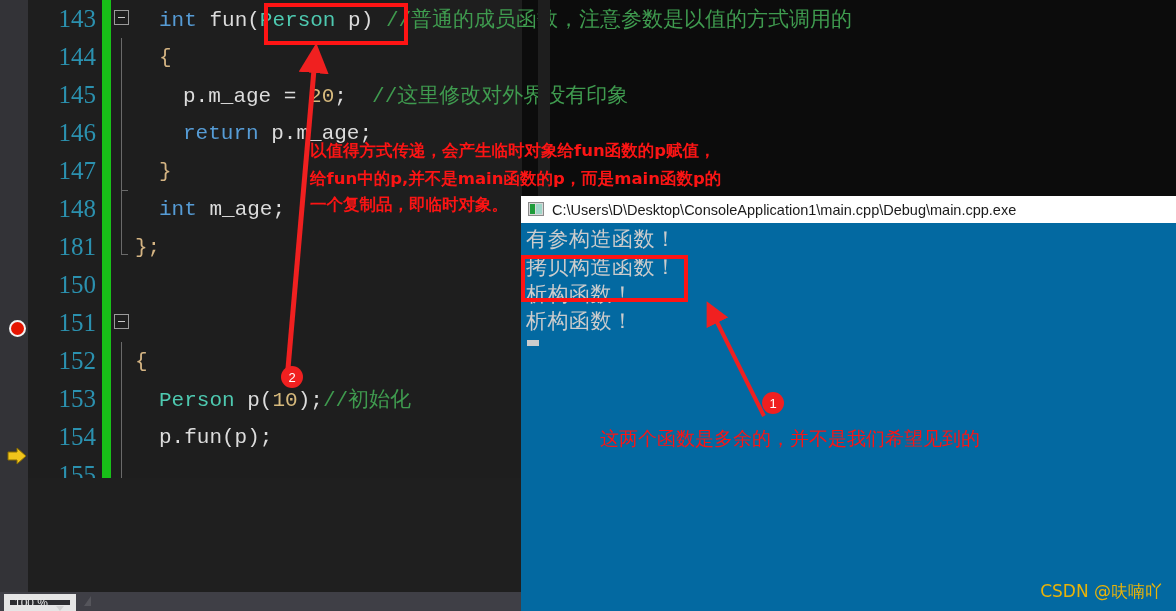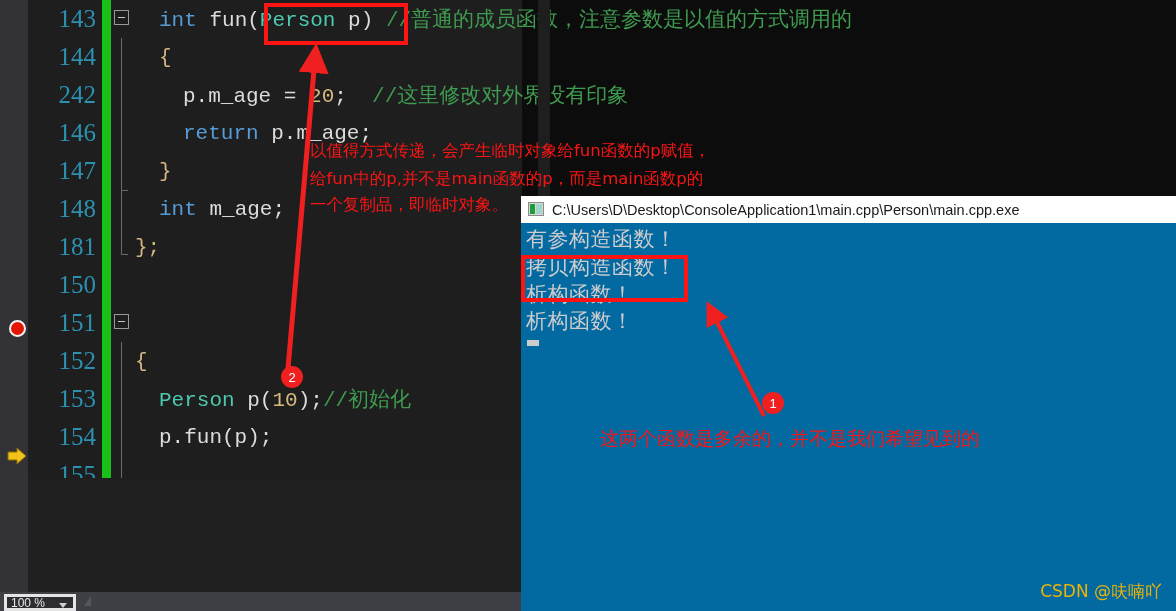--- a/index.html
+++ b/index.html
@@ -27,21 +27,21 @@
   .editor-belowpane {
     position: absolute; left: 28px; top: 478px; width: 494px; height: 114px;
     background: #1f1f1f;
   }
   .statusbar {
     position: absolute; left: 0; top: 592px; width: 522px; height: 19px;
     background: #3f3f46;
   }
   .statusbar .zoombox {
     position: absolute; left: 4px; top: 2px; width: 72px; height: 17px;
-    background: #2d2d30; border: 3px solid #e5e5e5;
+    background: #2d2d30; border: 6px solid #e5e5e5;
     color: #e8e8e8; font-size: 12px;
     font-family: "Liberation Sans", sans-serif;
     display: flex; align-items: center; padding-left: 4px;
   }
   .statusbar .zoombox .caret {
     position: absolute; right: 6px; top: 6px;
     width: 0; height: 0;
     border-left: 4px solid transparent; border-right: 4px solid transparent;
     border-top: 5px solid #d0d0d0;
   }
@@ -170,21 +170,21 @@
   
   .ann { position: absolute; }
   .box-red {
     border: 4px solid #ff1414;
   }
   .ann-text {
     position: absolute;
     color: #fb1414;
     font-size: 16.5px;
     font-family: "DejaVu Sans", sans-serif;
-    font-weight: normal;
+    font-weight: bold;
     white-space: nowrap;
   }
   .ann-text-big {
     position: absolute;
     color: #fb1414;
     font-size: 19px;
     font-family: "DejaVu Sans", sans-serif;
     white-space: nowrap;
   }
   .badge {
@@ -214,21 +214,21 @@
 
 <div id="root">
 
   <div class="editor">
 
     <div class="editor-far-left"></div>
     <div class="editor-pane">
       <div class="code-rows" id="code-rows">
           <div class="crow"><div class="lnum">143</div><div class="greenbar"></div><div class="outline-col"><div class="collapse"></div></div><div class="code-text" style="padding-left: 26px;"><span class="kw">int </span><span class="id">fun</span><span class="pun">(</span><span class="typ">Person</span><span class="id"> p)</span><span class="id"> </span><span class="cmt">//普通的成员函数，注意参数是以值的方式调用的</span></div></div>
           <div class="crow"><div class="lnum">144</div><div class="greenbar"></div><div class="outline-col"><div class="vguide"></div></div><div class="code-text" style="padding-left: 26px;"><span class="brc">{</span></div></div>
-          <div class="crow"><div class="lnum">242</div><div class="greenbar"></div><div class="outline-col"><div class="vguide"></div></div><div class="code-text" style="padding-left: 50px;"><span class="id">p.m_age</span><span class="pun"> = </span><span class="num">20</span><span class="pun">;  </span><span class="cmt">//这里修改对外界没有印象</span></div></div>
+          <div class="crow"><div class="lnum">145</div><div class="greenbar"></div><div class="outline-col"><div class="vguide"></div></div><div class="code-text" style="padding-left: 50px;"><span class="id">p.m_age</span><span class="pun"> = </span><span class="num">20</span><span class="pun">;  </span><span class="cmt">//这里修改对外界没有印象</span></div></div>
           <div class="crow"><div class="lnum">146</div><div class="greenbar"></div><div class="outline-col"><div class="vguide"></div></div><div class="code-text" style="padding-left: 50px;"><span class="kw">return</span><span class="id"> p.m_age;</span></div></div>
           <div class="crow"><div class="lnum">147</div><div class="greenbar"></div><div class="outline-col"><div class="vguide"></div></div><div class="code-text" style="padding-left: 26px;"><span class="brc">}</span></div></div>
           <div class="crow"><div class="lnum">148</div><div class="greenbar"></div><div class="outline-col"><div class="tickleft"></div><div class="vguide"></div></div><div class="code-text" style="padding-left: 26px;"><span class="kw">int </span><span class="id">m_age;</span></div></div>
           <div class="crow"><div class="lnum">181</div><div class="greenbar"></div><div class="outline-col"><div class="vguide-end"></div></div><div class="code-text" style="padding-left: 2px;"><span class="brc">};</span></div></div>
           <div class="crow"><div class="lnum">150</div><div class="greenbar"></div><div class="outline-col"></div><div class="code-text" style="padding-left: 2px;"><span class="id"></span></div></div>
           <div class="crow"><div class="lnum">151</div><div class="greenbar"></div><div class="outline-col"><div class="collapse"></div></div></div>
           <div class="crow"><div class="lnum">152</div><div class="greenbar"></div><div class="outline-col"><div class="vguide"></div></div><div class="code-text" style="padding-left: 2px;"><span class="brc">{</span></div></div>
           <div class="crow"><div class="lnum">153</div><div class="greenbar"></div><div class="outline-col"><div class="vguide"></div></div><div class="code-text" style="padding-left: 26px;"><span class="typ">Person</span><span class="id"> p(</span><span class="num">10</span><span class="id">);</span><span class="cmt">//初始化</span></div></div>
           <div class="crow"><div class="lnum">154</div><div class="greenbar"></div><div class="outline-col"><div class="vguide"></div></div><div class="code-text" style="padding-left: 26px;"><span class="id">p.fun(p);</span></div></div>
           <div class="crow"><div class="lnum">155</div><div class="greenbar"></div><div class="outline-col"><div class="vguide"></div></div><div class="code-text" style="padding-left: 26px;"><span class="id"></span></div></div>
@@ -253,21 +253,21 @@
       </div>
       <div class="grip"></div>
     </div>
   </div>
 
   <div class="console">
     <div class="console-title">
       <div class="console-ico">
         <div class="mon"></div>
       </div>
-      <div class="console-title-text">C:\Users\D\Desktop\ConsoleApplication1\main.cpp\Person\main.cpp.exe</div>
+      <div class="console-title-text">C:\Users\D\Desktop\ConsoleApplication1\main.cpp\Debug\main.cpp.exe</div>
     </div>
     <div class="console-body">
       <div class="cline" style="top:2px">有参构造函数！</div>
       <div class="cline" style="top:30px">拷贝构造函数！</div>
       <div class="cline" style="top:57px">析构函数！</div>
       <div class="cline" style="top:84px">析构函数！</div>
       <div class="ccursor"></div>
     </div>
   </div>
 

